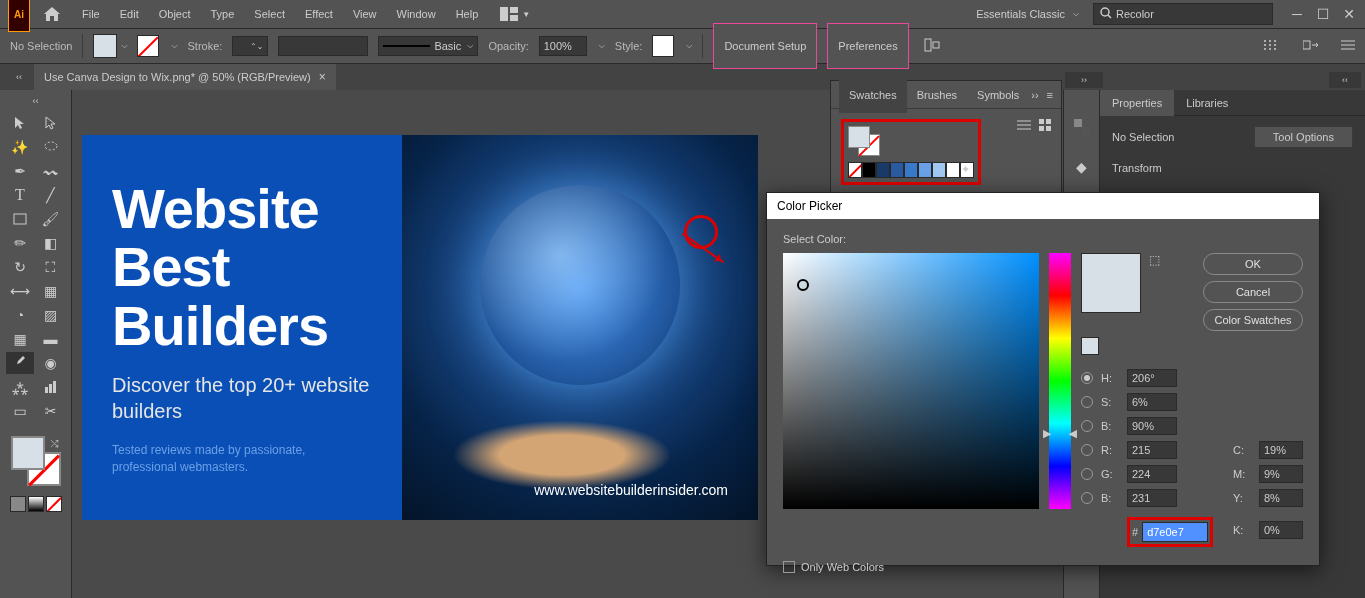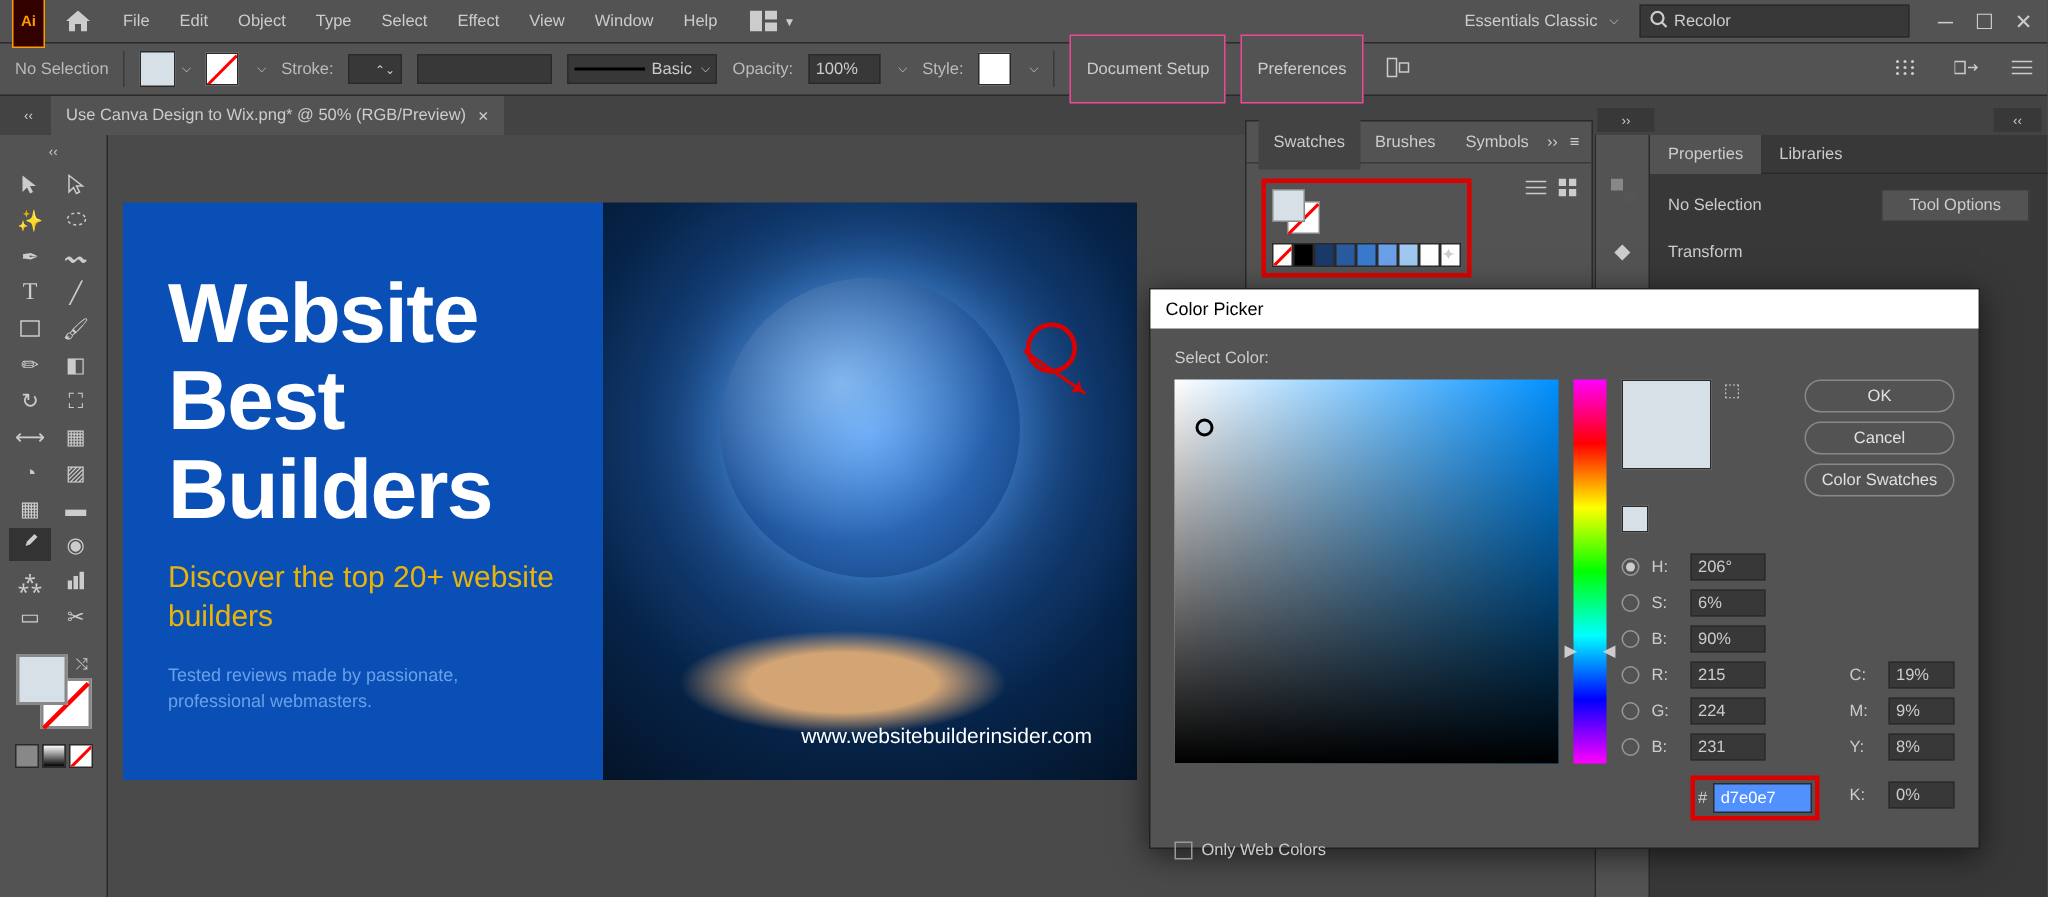--- a/index.html
+++ b/index.html
@@ -43,21 +43,21 @@
 .fs-stroke{position:absolute;bottom:0;right:0;width:34px;height:34px;background:#fff;border:2px solid #888}
 .fs-stroke::after{content:"";position:absolute;width:140%;height:3px;background:red;top:50%;left:-20%;transform:rotate(-45deg)}
 .fs-swap{position:absolute;top:2px;right:2px;font-size:10px}
 .mini-sw-row{display:flex;gap:2px;justify-content:center;margin-top:4px}
 .mini-sw{width:16px;height:16px;border:1px solid #2a2a2a}
 
 .canvas-wrap{flex:1;background:#4a4a4a;position:relative;overflow:hidden}
 .canvas-inner{position:absolute;top:45px;left:10px;width:676px;height:385px;display:flex}
 .canvas-left{width:320px;background:#0a4fb5;padding:30px;display:flex;flex-direction:column;justify-content:center}
 .canvas-title{font-size:56px;font-weight:800;color:#fff;line-height:1.05;letter-spacing:-1px}
-.canvas-sub{font-size:20px;color:#eab308;margin-top:16px;line-height:1.3}
+.canvas-sub{font-size:20px;color:#e5e5e5;margin-top:16px;line-height:1.3}
 .canvas-tagline{font-size:12px;color:#6aa0e8;margin-top:18px;line-height:1.4}
 .canvas-right{flex:1;background:radial-gradient(circle at 50% 40%, #4a9cff 0%, #1a4a8a 35%, #062348 70%, #041428 100%);position:relative;display:flex;align-items:flex-end;justify-content:center;overflow:hidden}
 .globe{position:absolute;top:50px;left:50%;transform:translateX(-50%);width:200px;height:200px;border-radius:50%;background:radial-gradient(circle at 40% 35%, rgba(180,220,255,.6), rgba(40,100,180,.3) 60%, transparent);box-shadow:0 0 50px rgba(100,180,255,.6)}
 .hand{position:absolute;bottom:30px;left:45%;transform:translateX(-50%);width:220px;height:70px;background:radial-gradient(ellipse at center, #d4a574 40%, transparent 70%);border-radius:50%}
 .canvas-url{position:absolute;bottom:22px;right:30px;font-size:14px;color:#fff}
 .annot-circle{position:absolute;top:80px;right:40px;width:34px;height:34px;border:3px solid #d00;border-radius:50%;z-index:5}
 .annot-arrow{position:absolute;top:112px;right:30px;width:50px;height:2px;background:#d00;transform:rotate(35deg);z-index:5}
 .annot-arrow::after{content:"";position:absolute;right:-2px;top:-4px;border:5px solid transparent;border-left-color:#d00}
 
 .right-dock{width:302px;background:#383838;border-left:1px solid #2a2a2a;display:flex}

